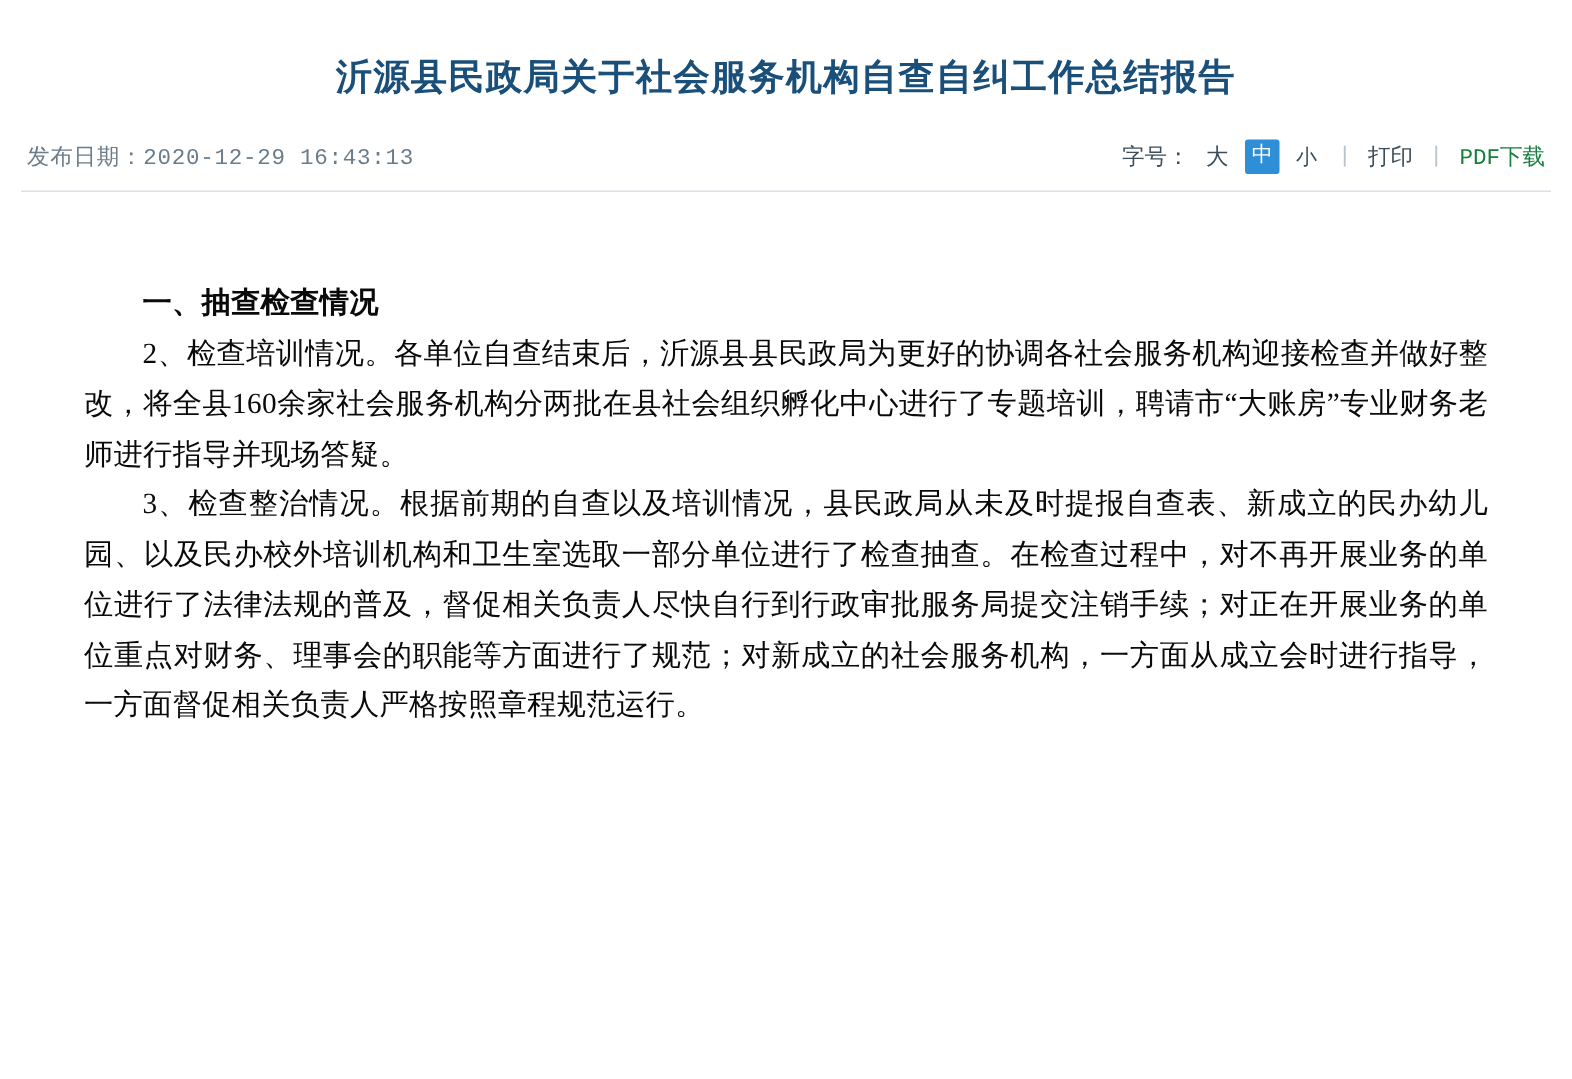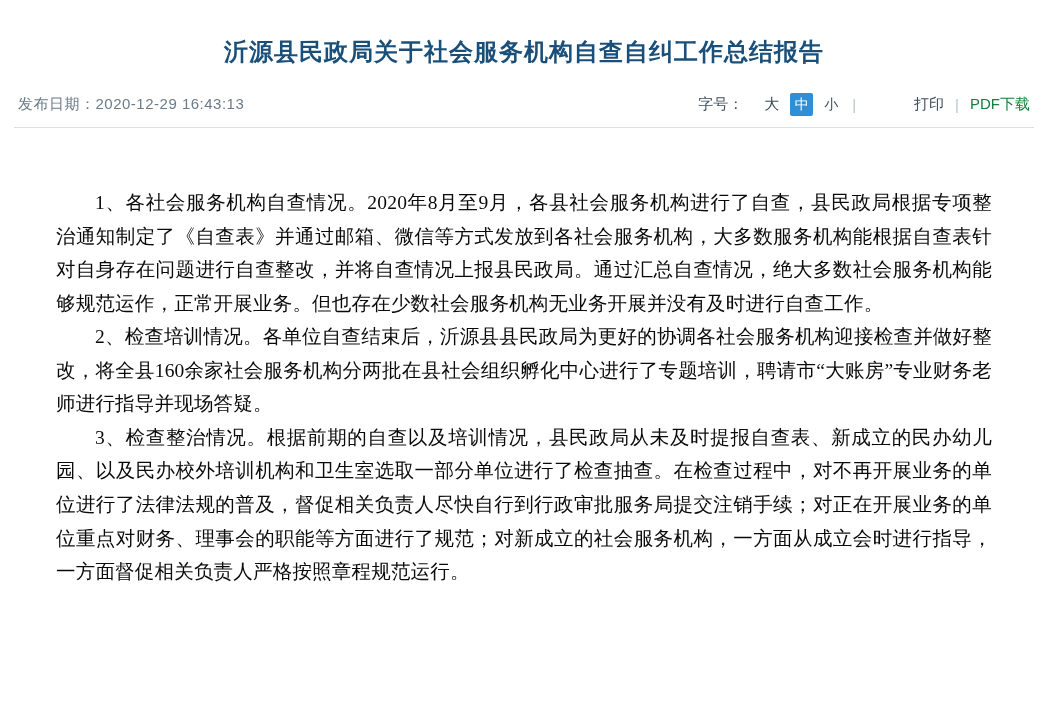--- a/index.html
+++ b/index.html
@@ -28,20 +28,21 @@
     letter-spacing: 1px;
     padding-top: 36px;
     line-height: 1.3;
     font-family: "Liberation Sans", sans-serif;
   }
   .meta-bar {
     position: relative;
     margin: 26px 14px 0 14px;
     height: 34px;
     border-bottom: 1px solid #d9e2ea;
+    font-family: Liberation Mono, monospace;
   }
   .pubdate {
     position: absolute;
     left: 4px;
     top: 2px;
     font-size: 15px;
     color: #6b7b88;
     letter-spacing: 0.5px;
   }
   .tools {
@@ -49,21 +50,21 @@
     right: 4px;
     top: 0px;
     display: flex;
     align-items: center;
     font-size: 15px;
     color: #4a5a66;
     gap: 4px;
   }
   .tools .label {
     color: #3d4d59;
-    margin-right: 14px;
+    margin-right: 4px;
   }
   .size-big {
     color: #3d4d59;
     padding: 0 3px;
     cursor: pointer;
   }
   .size-mid {
     display: inline-block;
     width: 23px;
     height: 23px;
@@ -82,21 +83,20 @@
     font-size: 14px;
     cursor: pointer;
   }
   .divider {
     color: #b9c5ce;
     padding: 0 7px;
   }
   .print-link {
     color: #3d4d59;
     cursor: pointer;
-    margin-left: 47px;
   }
   .pdf-link {
     color: #15803d;
     cursor: pointer;
   }
   .body-area {
     margin: 58px 56px 0 56px;
     font-size: 19.5px;
     line-height: 1.72;
     color: #0a0a0a;
@@ -132,19 +132,19 @@
       <span class="size-mid">中</span>
       <span class="size-small">小</span>
       <span class="divider">|</span>
       <span class="print-link">打印</span>
       <span class="divider">|</span>
       <span class="pdf-link">PDF下载</span>
     </div>
   </div>
 
   <div class="body-area">
-    <p>1、各社会服务机构自查情况。2020年8月至9月，各县社会服务机构进行了自查，县民政局根据专项整治通知制定了《自查表》并通过邮箱、微信等方式发放到各社会服务机构，大多数服务机构能根据自查表针对自身存在问题进行自查整改，并将自查情况上报县民政局。通过汇总自查情况，绝大多数社会服务机构能够规范运作，正常开展业务。但也存在少数社会服务机构无业务开展并没有及时进行自查工作。</p>
+    <p class="heading">一、抽查检查情况</p>
     <p>2、检查培训情况。各单位自查结束后，沂源县县民政局为更好的协调各社会服务机构迎接检查并做好整改，将全县160余家社会服务机构分两批在县社会组织孵化中心进行了专题培训，聘请市“大账房”专业财务老师进行指导并现场答疑。</p>
     <p>3、检查整治情况。根据前期的自查以及培训情况，县民政局从未及时提报自查表、新成立的民办幼儿园、以及民办校外培训机构和卫生室选取一部分单位进行了检查抽查。在检查过程中，对不再开展业务的单位进行了法律法规的普及，督促相关负责人尽快自行到行政审批服务局提交注销手续；对正在开展业务的单位重点对财务、理事会的职能等方面进行了规范；对新成立的社会服务机构，一方面从成立会时进行指导，一方面督促相关负责人严格按照章程规范运行。</p>
 
   </div>
 
 </div>
 
 </body></html>

